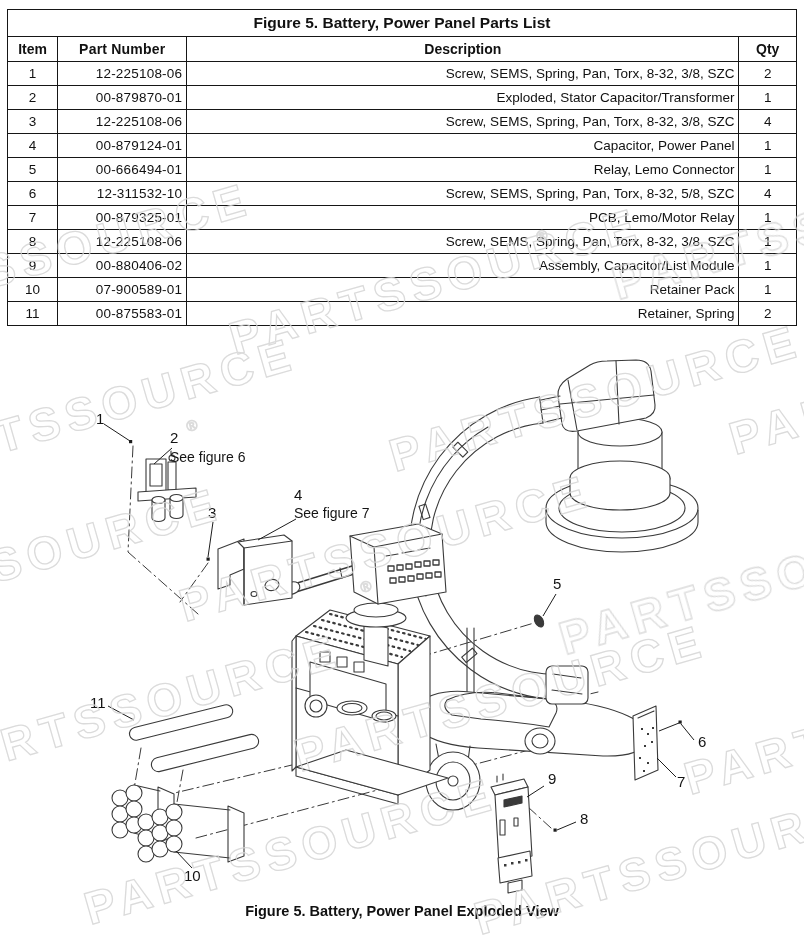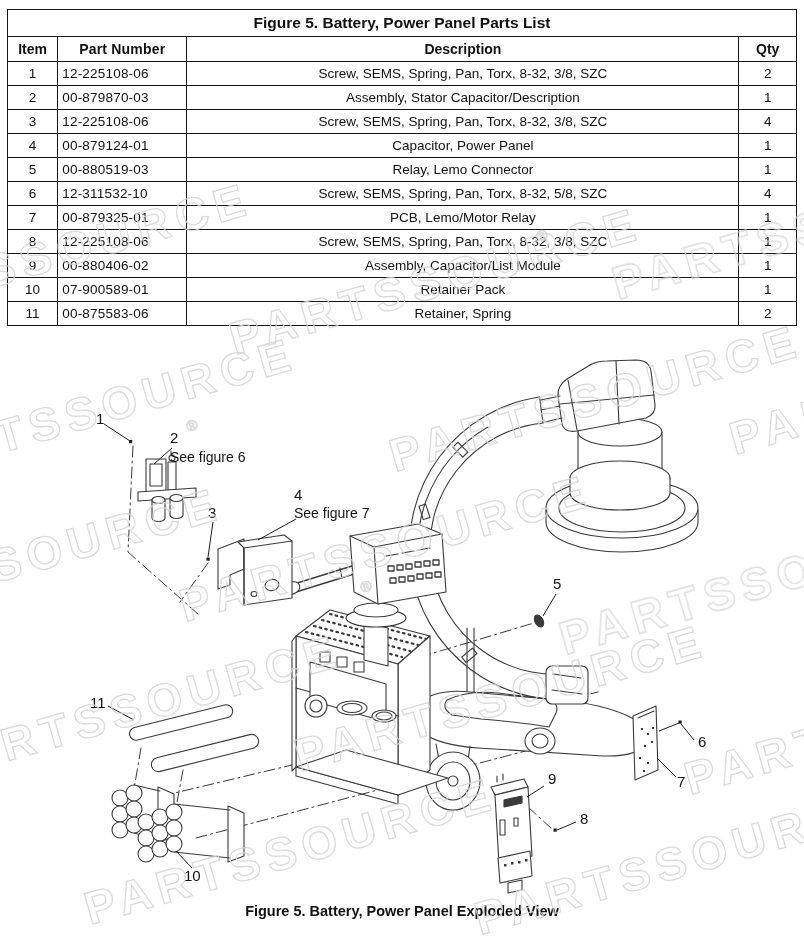--- a/index.html
+++ b/index.html
@@ -15,22 +15,22 @@
   }
   .parts-table th,.parts-table td{
     border:1.6px solid #161616;font-size:13.5px;line-height:1;
     padding:0 4px;height:23px;vertical-align:middle;background:transparent;
   }
   .parts-table .title-cell{
     font-size:15.5px;font-weight:bold;text-align:center;height:26px;
   }
   .parts-table thead th{font-weight:bold;text-align:center;font-size:14px;height:24px;}
   .col-item{width:42px;text-align:center;}
-  .col-pn{width:124px;text-align:left;letter-spacing:.2px;}
-  .col-desc{width:568px;text-align:center;padding-left:6px;}
+  .col-pn{width:124px;text-align:right;letter-spacing:.2px;}
+  .col-desc{width:568px;text-align:right;padding-left:6px;}
   .col-qty{width:50px;text-align:center;}
   
   .diagram{position:absolute;left:0;top:0;width:804px;height:950px;z-index:1;}
   .callout{font-size:15px;fill:#141414;}
   .callout-note{font-size:14px;fill:#141414;}
   
   .caption{
     position:absolute;left:0;top:903px;width:804px;text-align:center;
     font-size:14.5px;font-weight:bold;z-index:1;
   }
@@ -59,39 +59,39 @@
   </thead>
   <tbody>
     <tr>
       <td class="col-item">1</td>
       <td class="col-pn">12-225108-06</td>
       <td class="col-desc">Screw, SEMS, Spring, Pan, Torx, 8-32, 3/8, SZC</td>
       <td class="col-qty">2</td>
     </tr>
     <tr>
       <td class="col-item">2</td>
-      <td class="col-pn">00-879870-03</td>
-      <td class="col-desc">Assembly, Stator Capacitor/Description</td>
+      <td class="col-pn">00-879870-01</td>
+      <td class="col-desc">Exploded, Stator Capacitor/Transformer</td>
       <td class="col-qty">1</td>
     </tr>
     <tr>
       <td class="col-item">3</td>
       <td class="col-pn">12-225108-06</td>
       <td class="col-desc">Screw, SEMS, Spring, Pan, Torx, 8-32, 3/8, SZC</td>
       <td class="col-qty">4</td>
     </tr>
     <tr>
       <td class="col-item">4</td>
       <td class="col-pn">00-879124-01</td>
       <td class="col-desc">Capacitor, Power Panel</td>
       <td class="col-qty">1</td>
     </tr>
     <tr>
       <td class="col-item">5</td>
-      <td class="col-pn">00-880519-03</td>
+      <td class="col-pn">00-666494-01</td>
       <td class="col-desc">Relay, Lemo Connector</td>
       <td class="col-qty">1</td>
     </tr>
     <tr>
       <td class="col-item">6</td>
       <td class="col-pn">12-311532-10</td>
       <td class="col-desc">Screw, SEMS, Spring, Pan, Torx, 8-32, 5/8, SZC</td>
       <td class="col-qty">4</td>
     </tr>
     <tr>
@@ -113,21 +113,21 @@
       <td class="col-qty">1</td>
     </tr>
     <tr>
       <td class="col-item">10</td>
       <td class="col-pn">07-900589-01</td>
       <td class="col-desc">Retainer Pack</td>
       <td class="col-qty">1</td>
     </tr>
     <tr>
       <td class="col-item">11</td>
-      <td class="col-pn">00-875583-06</td>
+      <td class="col-pn">00-875583-01</td>
       <td class="col-desc">Retainer, Spring</td>
       <td class="col-qty">2</td>
     </tr>
   </tbody>
 </table>
 
 <svg class="diagram" viewBox="0 0 804 950">
   <g stroke="#3a3a3a" stroke-width="1.1" fill="none" stroke-linejoin="round" stroke-linecap="round">
 
     <g stroke-dasharray="11 4 2 4" stroke-width="1">

